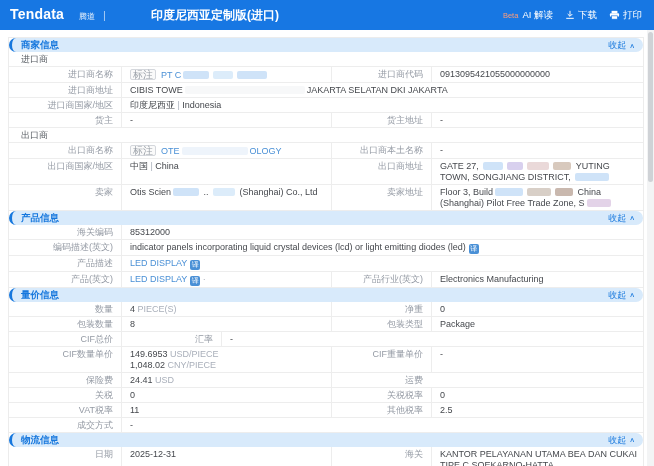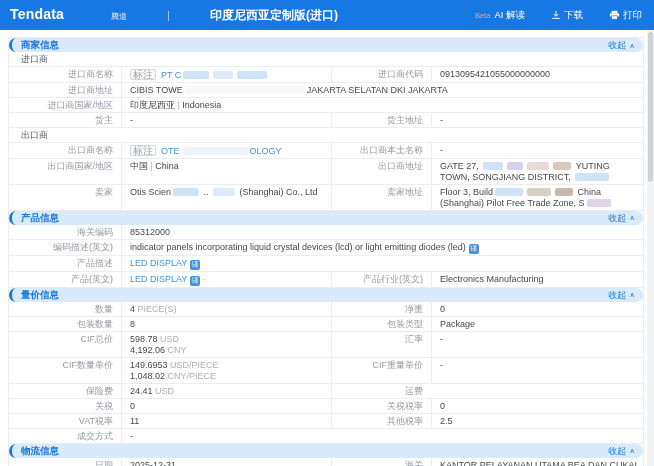--- a/index.html
+++ b/index.html
@@ -1,25 +1,25 @@
 <!DOCTYPE html>
 <html><head>
 <meta charset="utf-8">
 <style>
   html,body{margin:0;padding:0;}
   body{width:654px;height:466px;overflow:hidden;background:#fff;
        font-family:"Liberation Sans","DejaVu Sans",sans-serif;font-size:9px;color:#45484d;position:relative;}
   
   .topbar{height:30px;background:#1777e3;display:flex;align-items:center;justify-content:space-between;padding:0 12px 0 10px;box-sizing:border-box;}
-  .topbar-left{display:flex;align-items:baseline;color:#fff;gap:32px;}
+  .topbar-left{display:flex;align-items:baseline;color:#fff;}
   .logo{font-weight:bold;font-size:14px;letter-spacing:.2px;}
   .logo-suffix{font-size:8px;margin-left:15px;opacity:.92;}
   .hdr-divider{margin:0 8px;opacity:.65;font-size:11px;}
-  .page-title{font-size:12px;font-weight:bold;}
-  .topbar-right{display:flex;align-items:center;gap:26px;color:#fff;font-size:9.5px;}
+  .page-title{font-size:12px;font-weight:bold;margin-left:37px;}
+  .topbar-right{display:flex;align-items:center;gap:12px;color:#fff;font-size:9.5px;}
   .action{display:flex;align-items:center;gap:3px;cursor:pointer;}
   .beta{color:#ff9d7a;font-size:7.5px;margin-right:1px;}
   
   .content{margin:7px 10px 0 8px;border:1px solid #ececec;border-bottom:none;}
   .sec-bar{height:14px;background:#d8eafb;display:flex;align-items:center;justify-content:space-between;border-left:3px solid #1677dd;padding-right:8px;border-radius:7px;}
   .sec-title{color:#1677dd;font-weight:bold;font-size:9.5px;padding-left:9px;}
   .collapse{color:#1677dd;cursor:pointer;display:flex;align-items:center;gap:3px;font-size:9px;}
   .chev{font-size:8px;transform:scaleY(.8);}
   .row{display:flex;border-bottom:1px solid #ededed;min-height:14px;background:#fff;}
   .sub-label{padding:2px 0 1px 12px;color:#555a60;line-height:11px;}
@@ -168,21 +168,20 @@
       <div class="val v2"><span class="d">0</span></div>
     </div>
     <div class="row">
       <div class="lbl">包装数量</div>
       <div class="val v1"><span class="d">8</span></div>
       <div class="lbl l2">包装类型</div>
       <div class="val v2"><span class="d">Package</span></div>
     </div>
     <div class="row">
       <div class="lbl">CIF总价</div>
-      <div class="val v1"><span class="d">598.78</span><span class="g"> USD</span><br><span class="d">4,192.06</span><span class="g"> CNY</span></div>
       <div class="lbl l2">汇率</div>
       <div class="val v2"><span class="d">-</span></div>
     </div>
     <div class="row">
       <div class="lbl">CIF数量单价</div>
       <div class="val v1"><span class="d">149.6953</span><span class="g"> USD/PIECE</span><br><span class="d">1,048.02</span><span class="g"> CNY/PIECE</span></div>
       <div class="lbl l2">CIF重量单价</div>
       <div class="val v2"><span class="d">-</span></div>
     </div>
     <div class="row">

